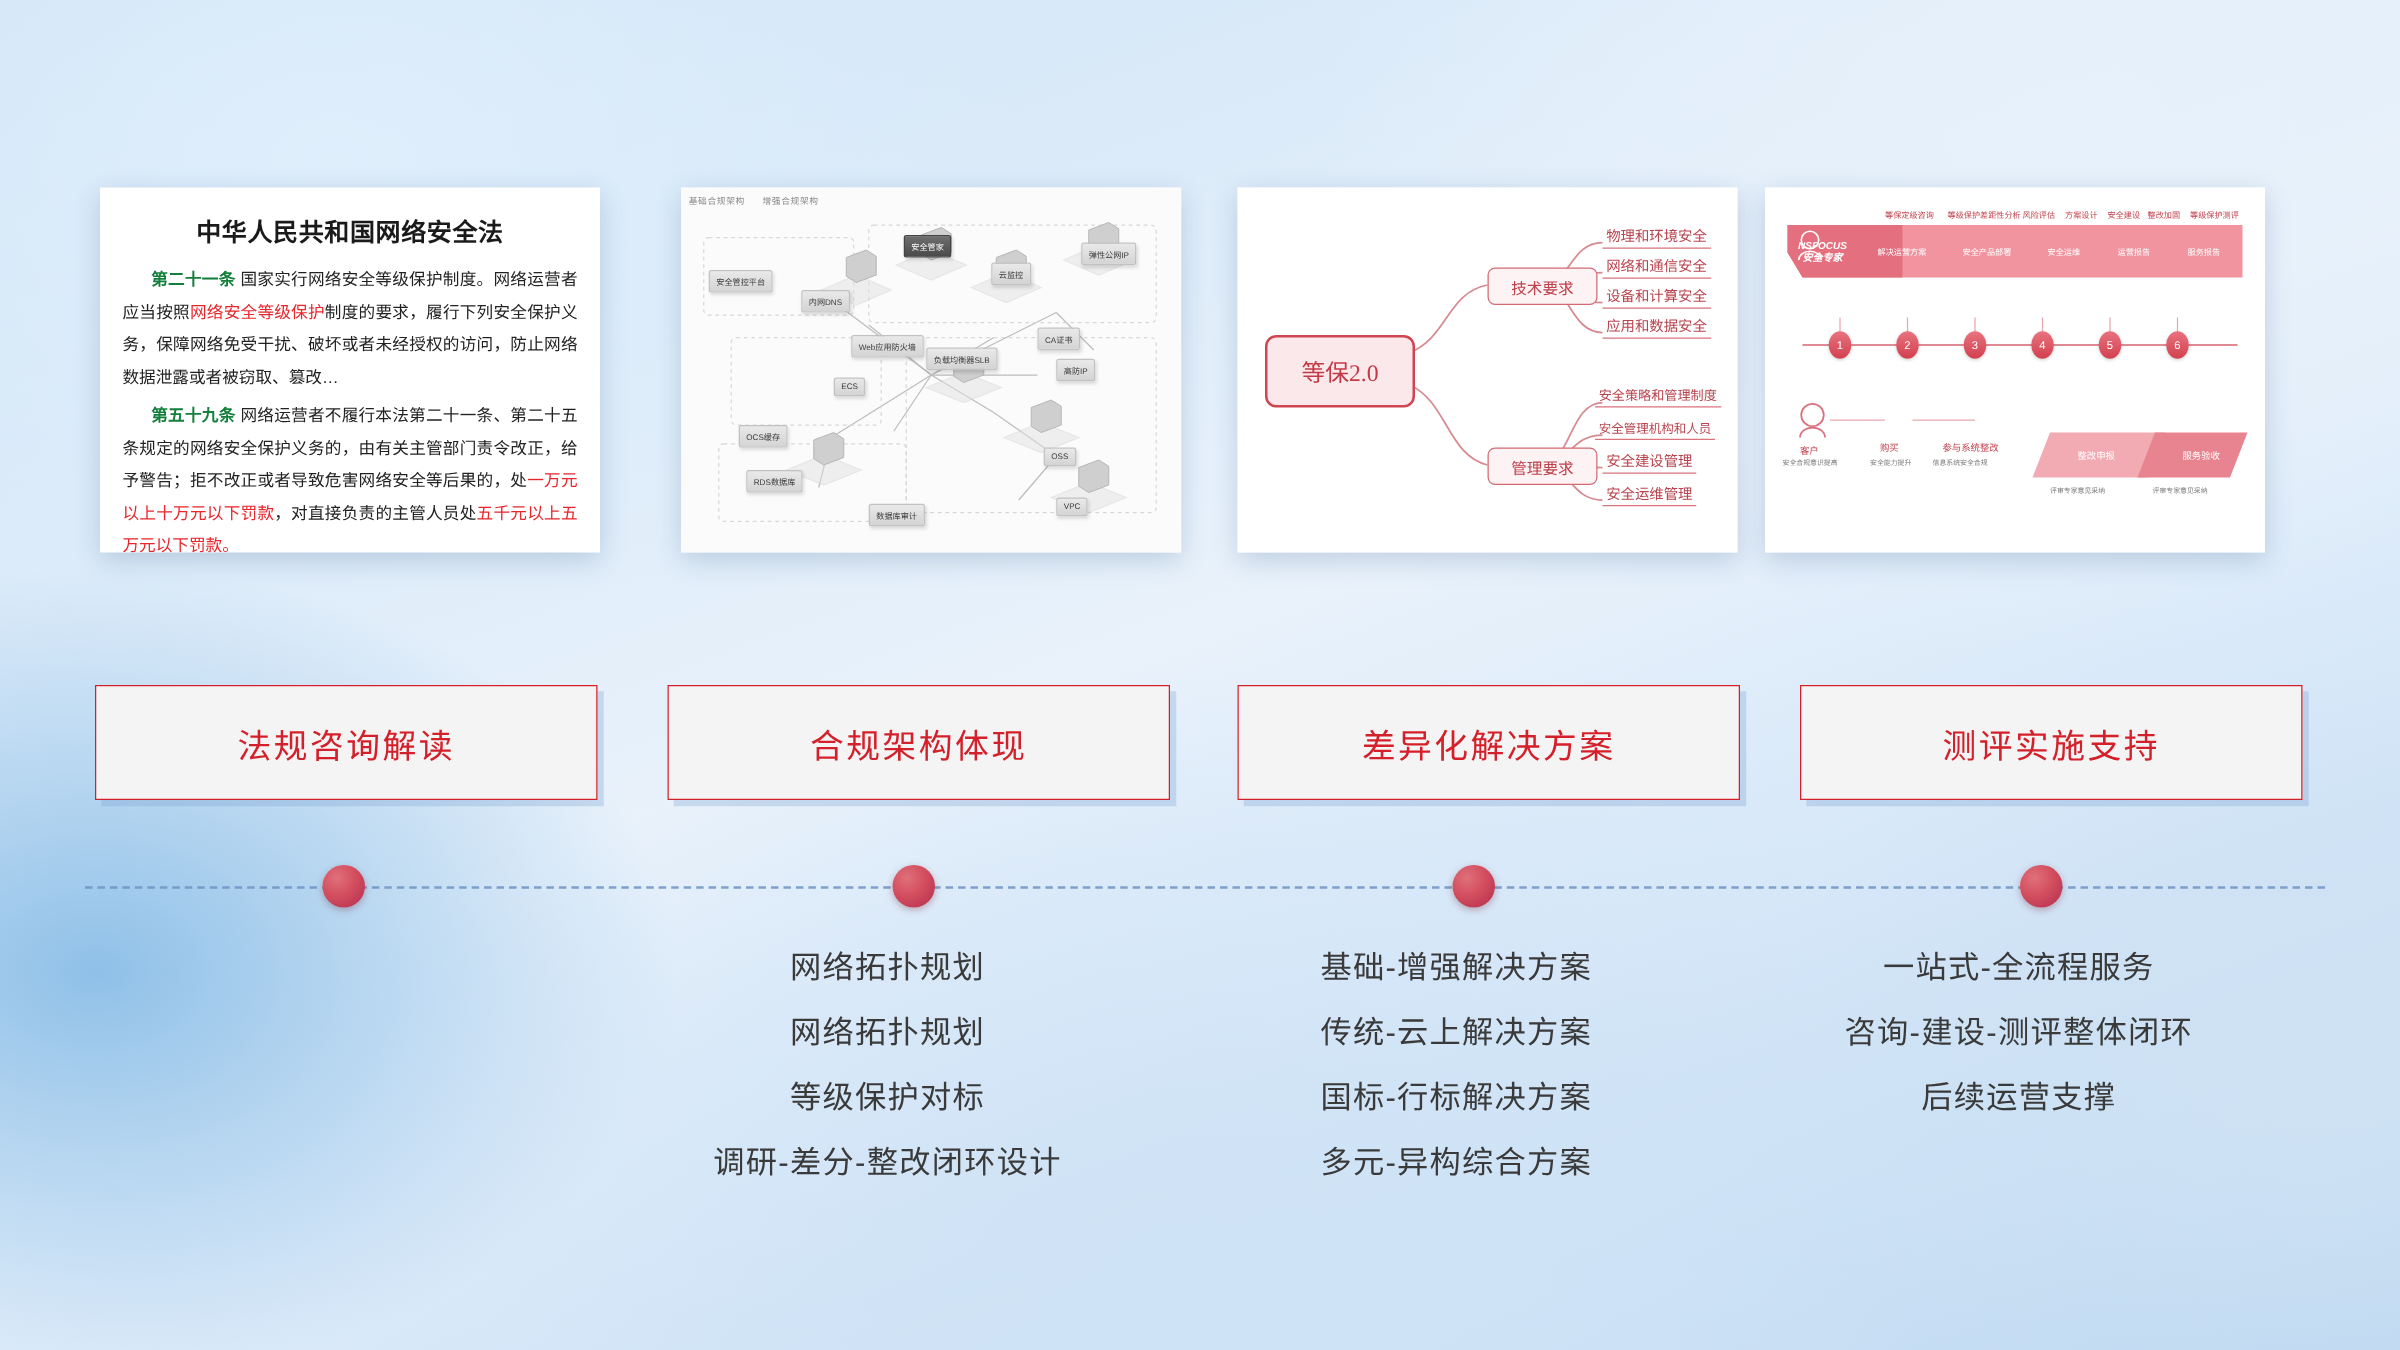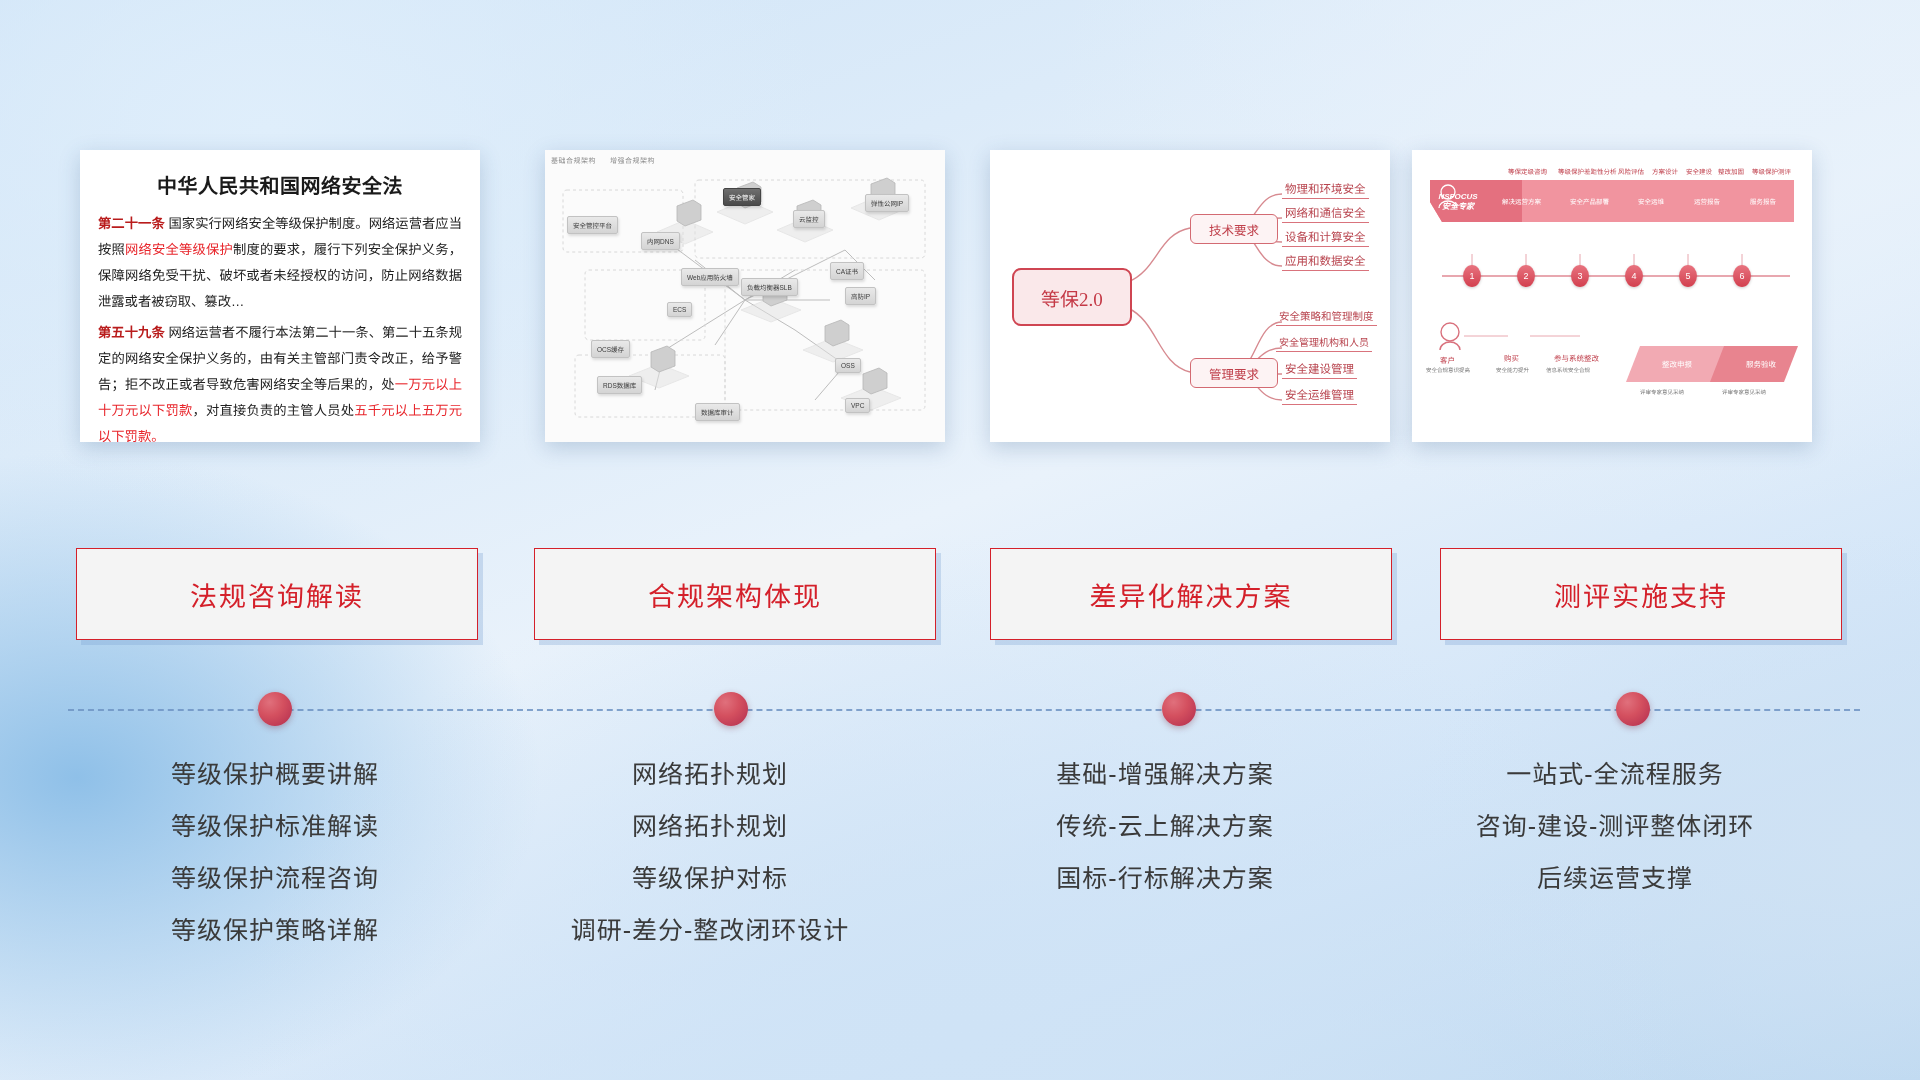--- a/index.html
+++ b/index.html
@@ -31,21 +31,21 @@
   .card.c3{left:990px;}
   .card.c4{left:1412px;}
 
   
   .law{padding:14px 18px 0 18px;box-sizing:border-box;height:100%;}
   .law-title{
     text-align:center;font-weight:bold;font-size:20px;color:#1a1a1a;
     letter-spacing:.5px;margin:6px 0 12px 0;
   }
   .law-p{font-size:13.3px;line-height:26px;color:#222;text-align:justify;}
-  .law-p b{font-weight:bold;color:#b91c1c;}
+  .law-p b{font-weight:bold;color:#15803d;margin-left:23px;}
   .law-p .rd{color:#e8262c;}
   .law-p + .law-p{margin-top:5px;}
 
   
   .arch{position:relative;width:100%;height:100%;background:#fbfbfb;}
   .arch .tabline{
     position:absolute;left:6px;top:5px;font-size:7px;color:#8a8a8a;letter-spacing:.5px;
   }
   .arch .tabline span{margin-right:14px;}
   .arch svg{position:absolute;left:0;top:0;}
@@ -343,38 +343,33 @@
   <div class="timeline">
     <div class="tl-line"></div>
     <div class="dot d1"></div>
     <div class="dot d2"></div>
     <div class="dot d3"></div>
     <div class="dot d4"></div>
   </div>
 
   <div class="cols">
 
-    <div class="col k1">
-      <div class="it">等级保护概要讲解</div>
-      <div class="it">等级保护标准解读</div>
-      <div class="it">等级保护流程咨询</div>
-      <div class="it">等级保护策略详解</div>
-    </div>
 
     <div class="col k2">
       <div class="it">网络拓扑规划</div>
       <div class="it">网络拓扑规划</div>
       <div class="it">等级保护对标</div>
       <div class="it">调研-差分-整改闭环设计</div>
     </div>
 
     <div class="col k3">
       <div class="it">基础-增强解决方案</div>
       <div class="it">传统-云上解决方案</div>
       <div class="it">国标-行标解决方案</div>
+      <div class="it">多元-异构综合方案</div>
     </div>
 
     <div class="col k4">
       <div class="it">一站式-全流程服务</div>
       <div class="it">咨询-建设-测评整体闭环</div>
       <div class="it">后续运营支撑</div>
     </div>
   </div>
 
 </div>

